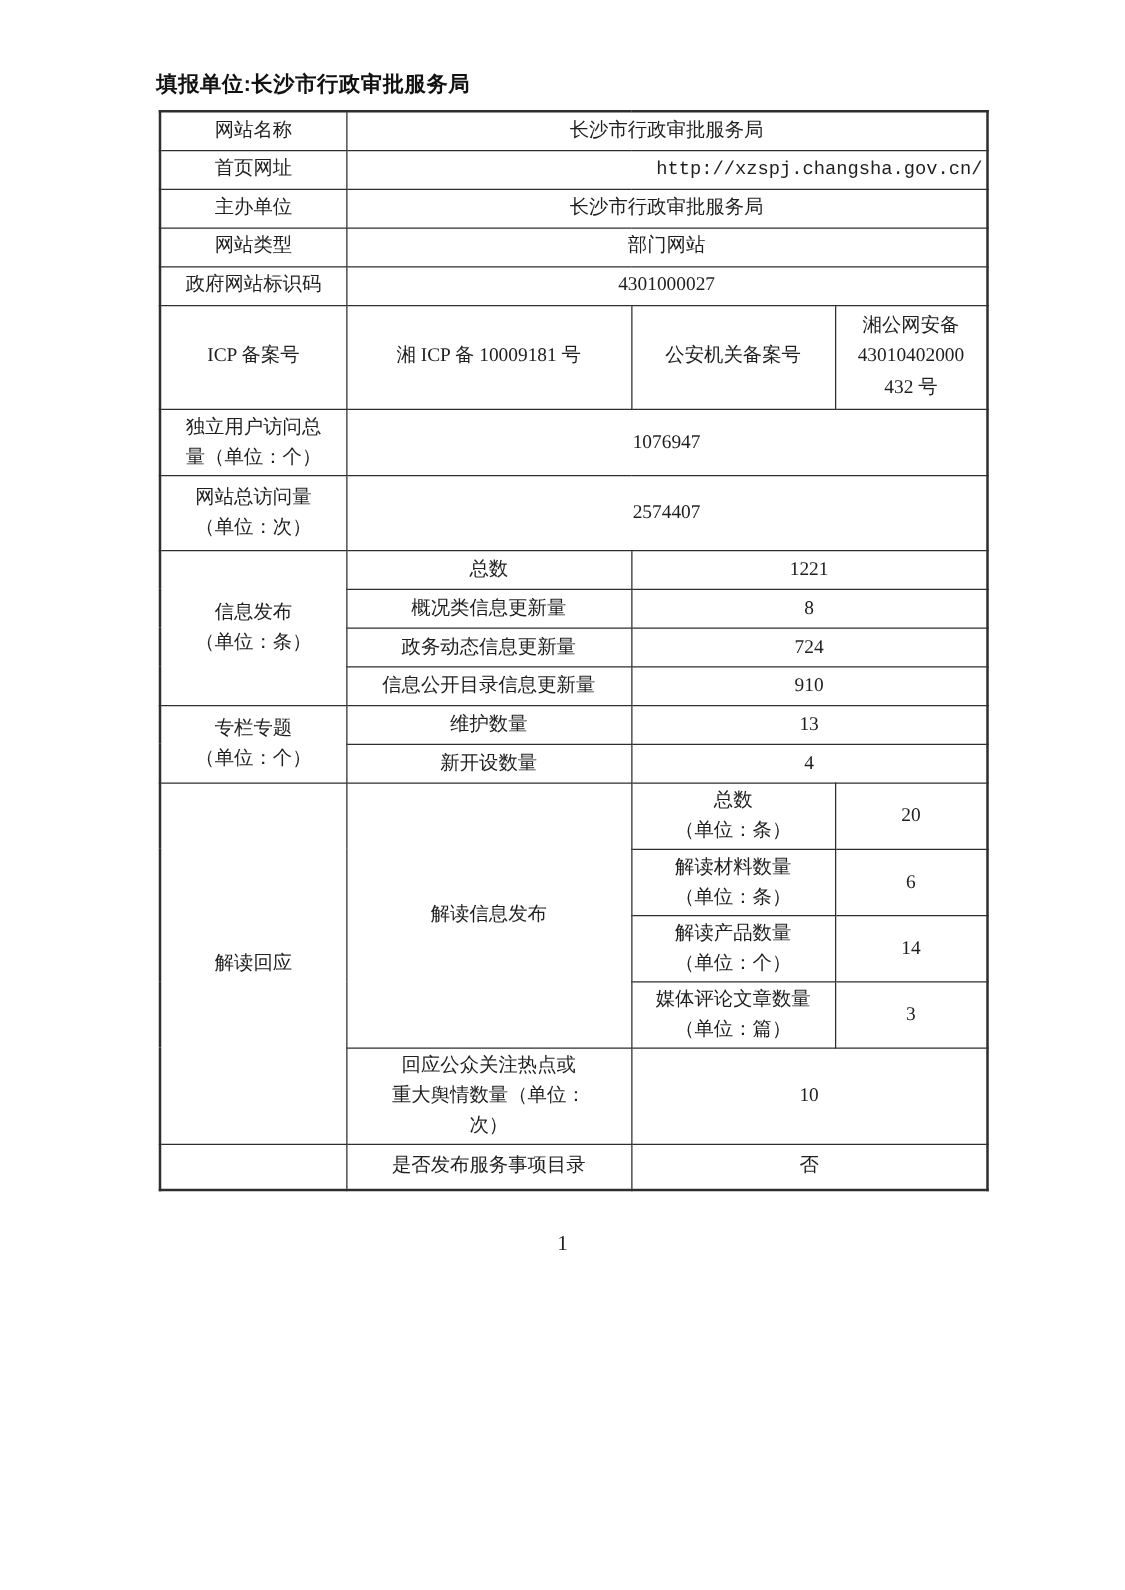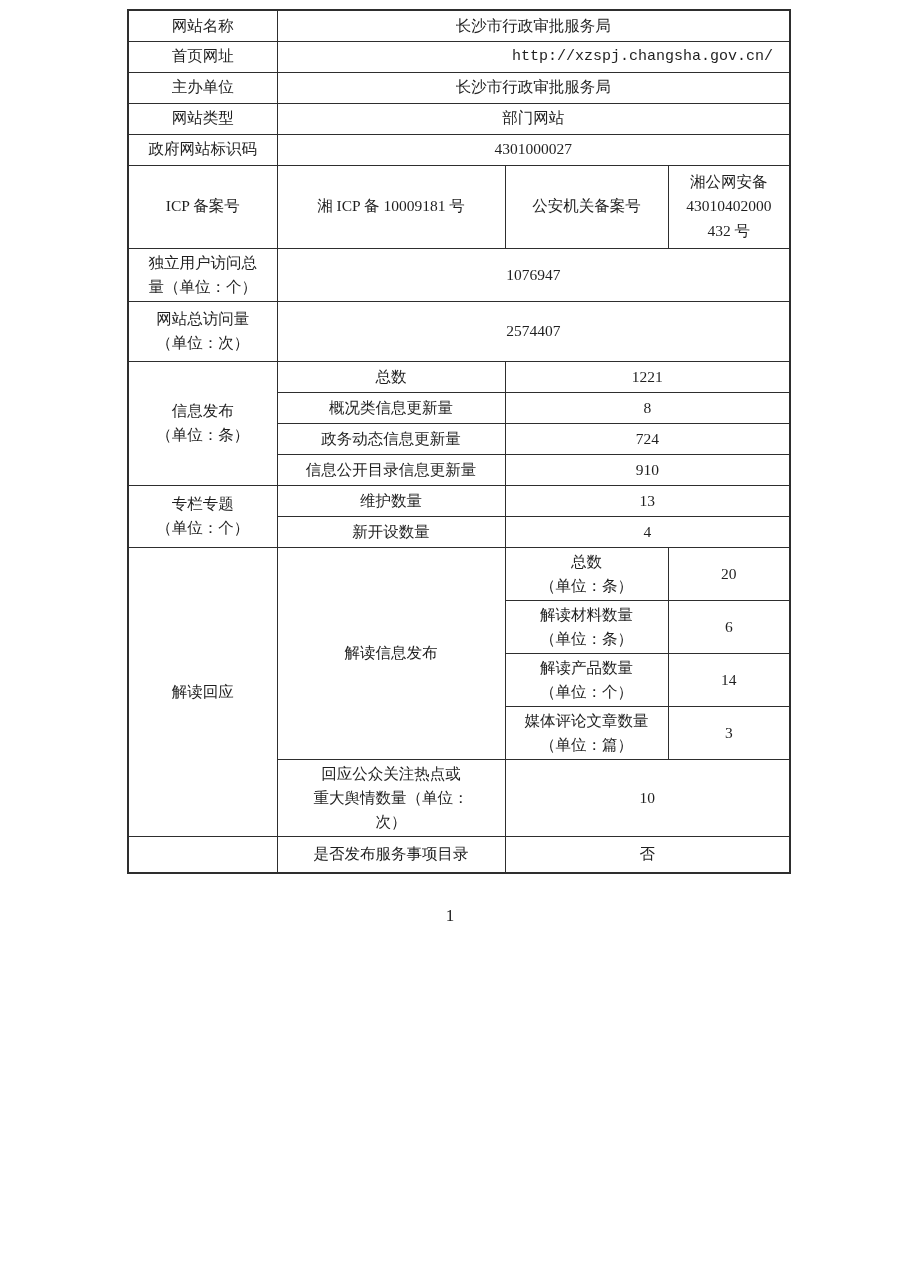--- a/index.html
+++ b/index.html
@@ -46,21 +46,21 @@
     table-layout: fixed;
     border: 2px solid #2e2e2e;
     font-size: 15.5px;
   }
   .report-table td {
     border: 1px solid #2e2e2e;
     text-align: center;
     vertical-align: middle;
     white-space: pre-line;
     line-height: 1.55;
-    padding: 2px 16px;
+    padding: 2px 3px;
     overflow: hidden;
   }
   .h31 { height: 31px; }
   .h83 { height: 83px; }
   .h53 { height: 53px; }
   .h60 { height: 60px; }
   .h52 { height: 52px; }
   .h73 { height: 73px; margin-top: 41px; }
   .h37 { height: 37px; }
   td.mono { font-family: "Liberation Mono", monospace; font-size: 15px; letter-spacing: 0; text-align: right; }
@@ -70,20 +70,21 @@
     text-align: center;
     font-size: 17px;
     color: #222;
   }
 </style>
 </head>
 <body>
 
 <div class="page">
 
+  <div class="reporting-unit">填报单位:长沙市行政审批服务局</div>
 
   <table class="report-table">
     <colgroup>
       <col style="width:149px">
       <col style="width:228px">
       <col style="width:163px">
       <col style="width:122px">
     </colgroup>
     <tbody>
       <tr class="h31">

